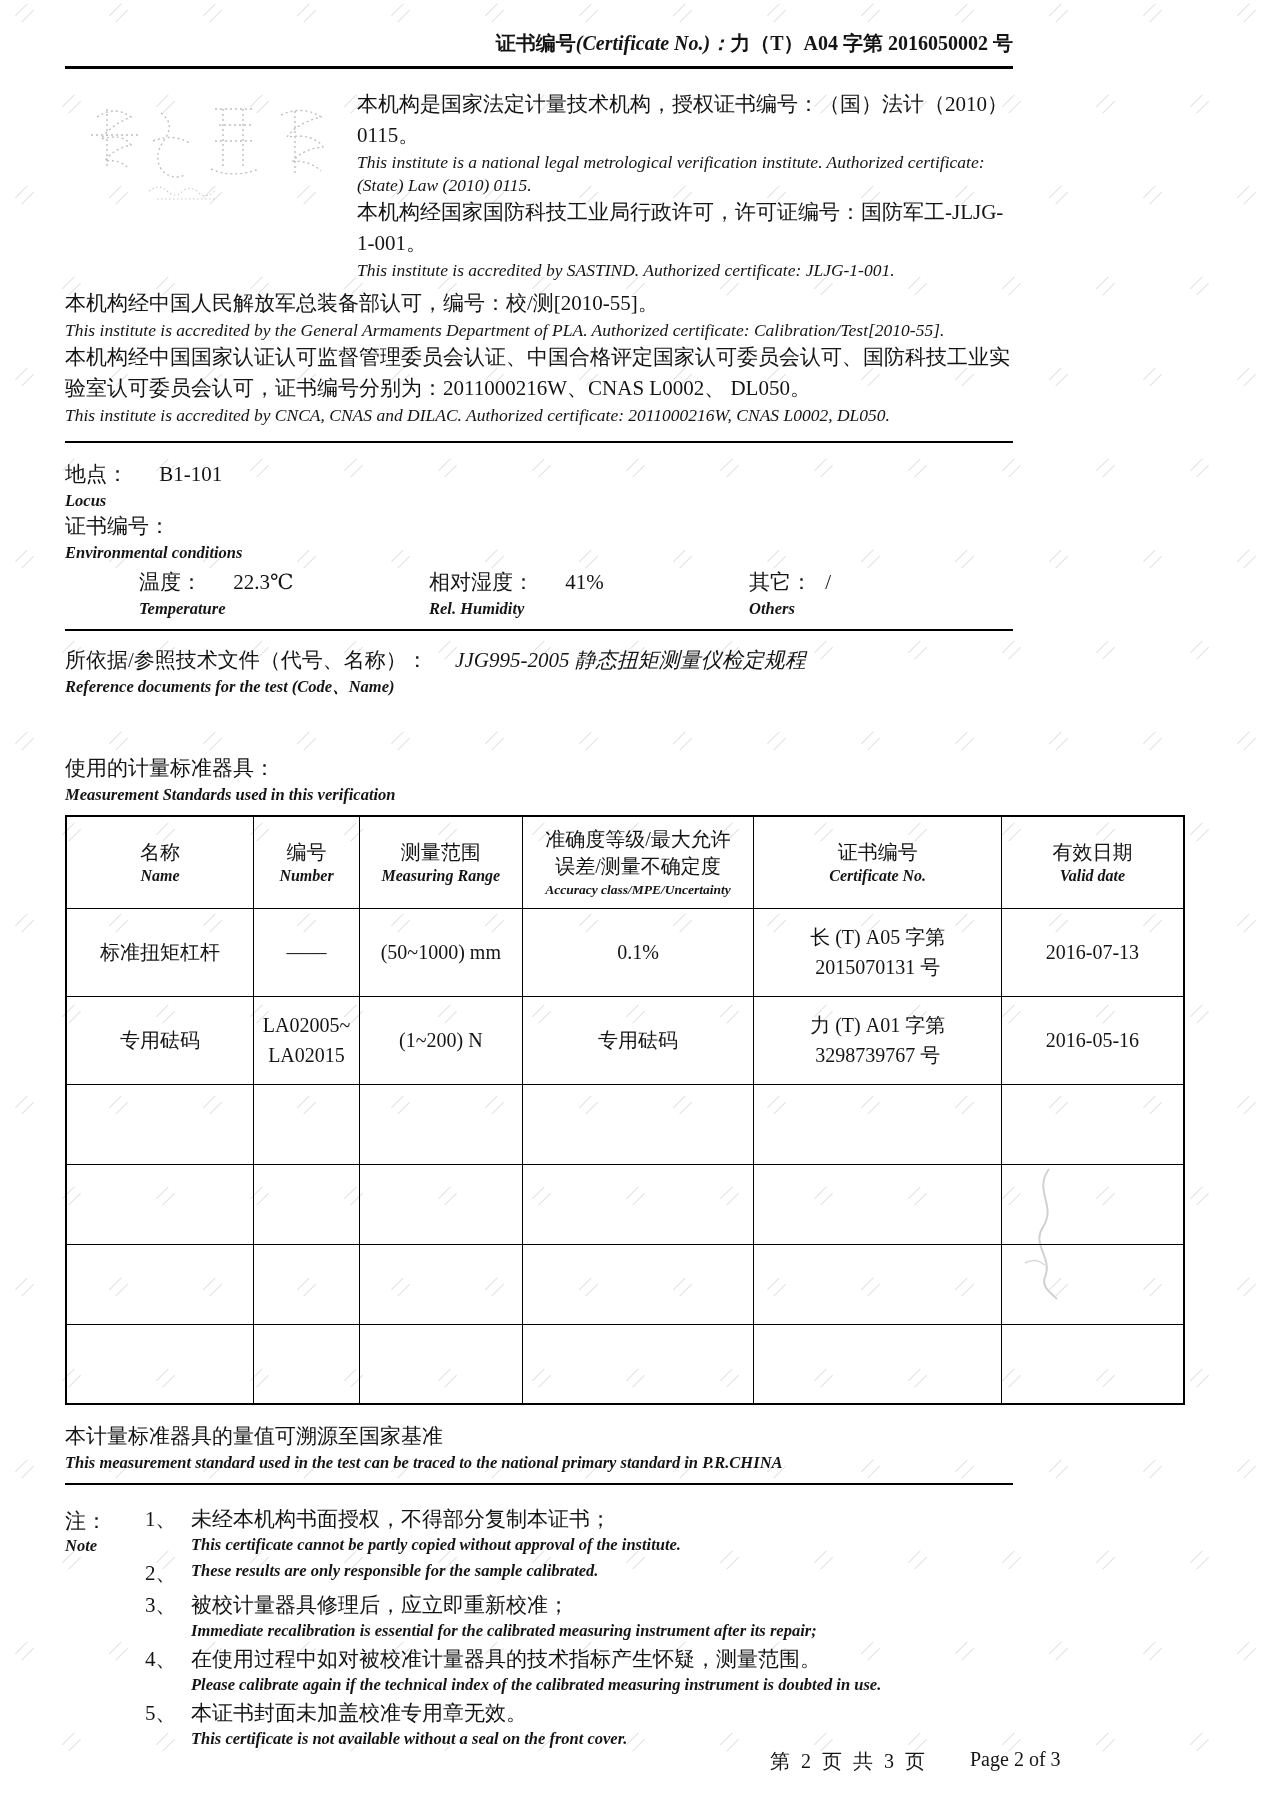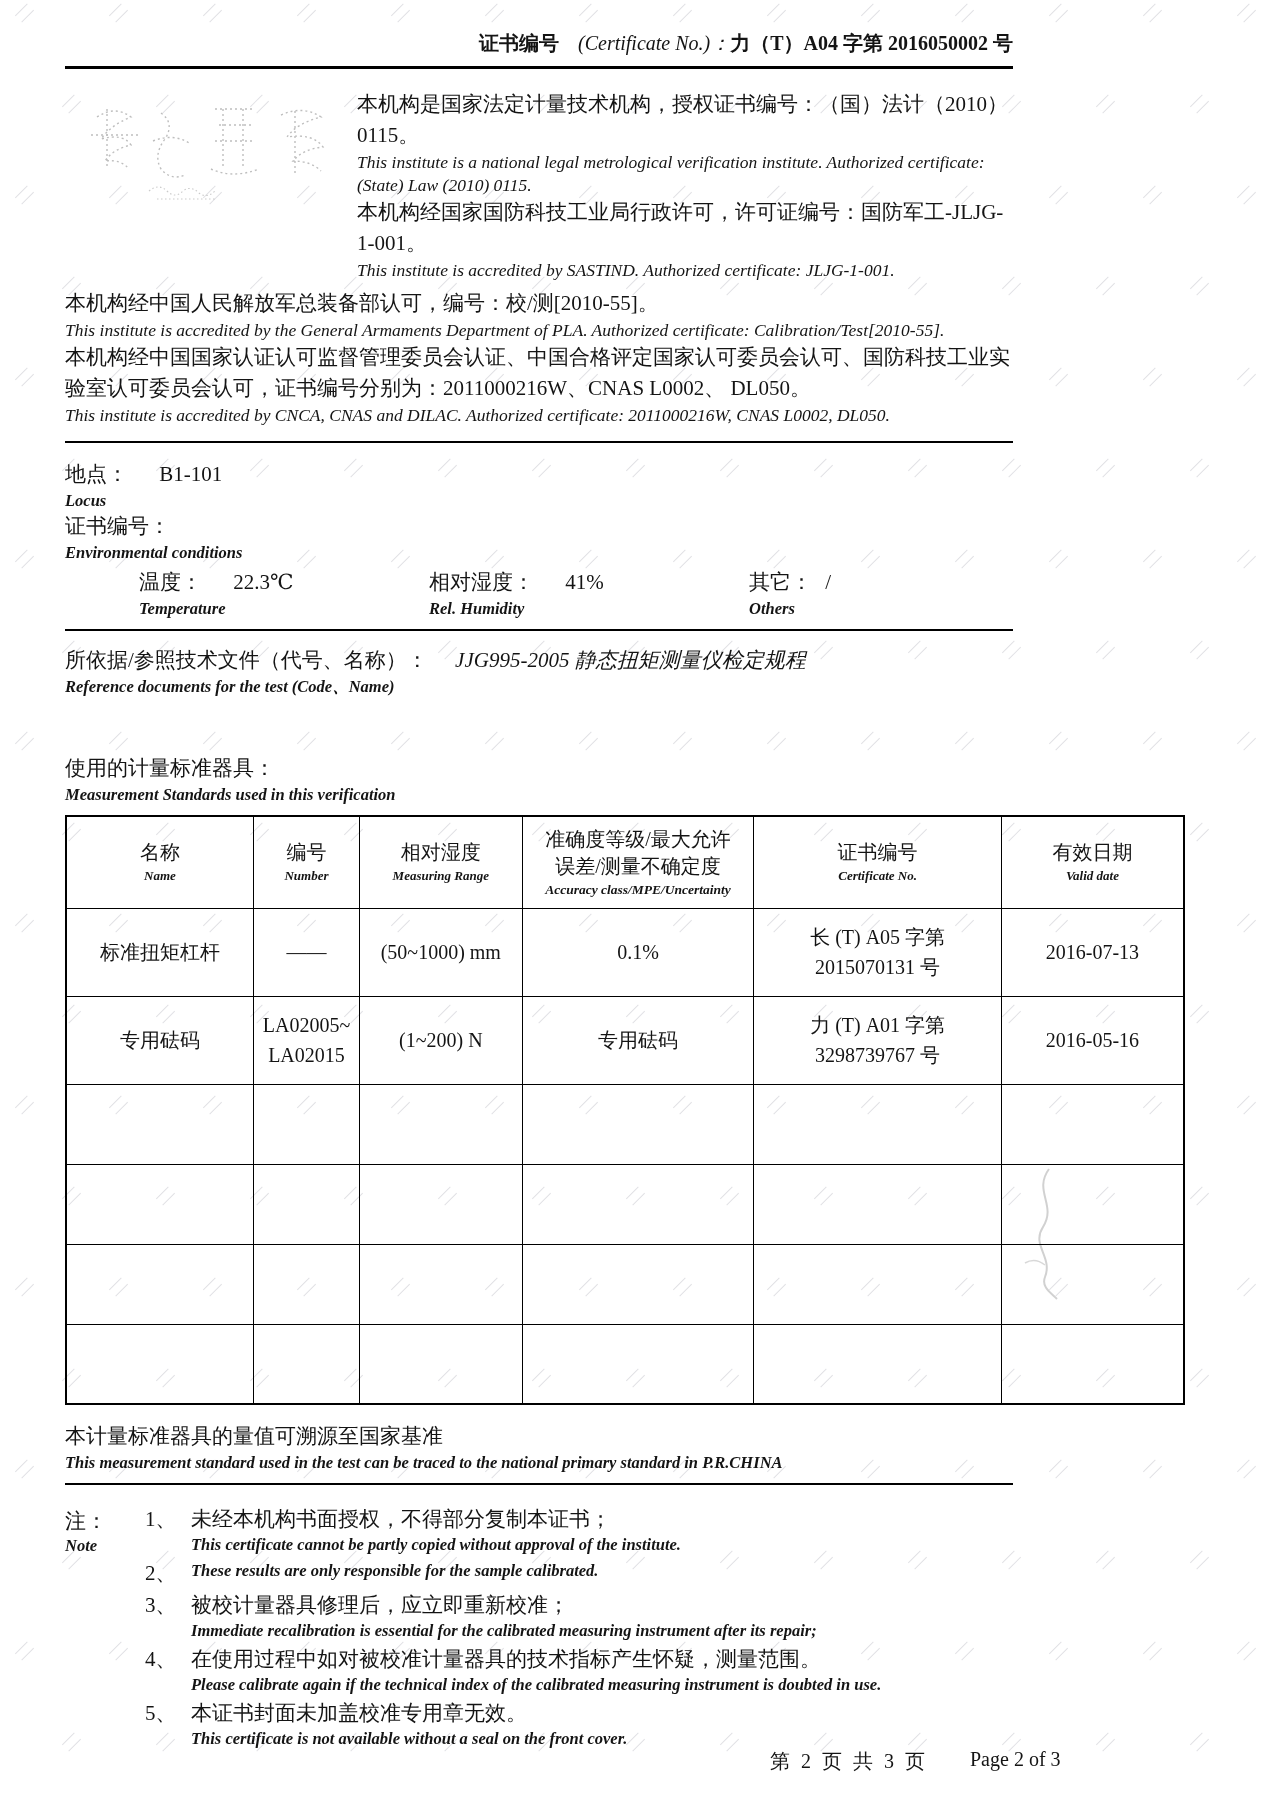--- a/index.html
+++ b/index.html
@@ -7,21 +7,21 @@
     width:1264px;height:1808px;position:relative;background:#ffffff;
     font-family:"Liberation Serif","DejaVu Serif",serif;color:#141414;overflow:hidden;
   }
   
   #watermarks{position:absolute;inset:0;z-index:1;pointer-events:none;}
   .wm{position:absolute;width:17px;height:8px;transform:rotate(-45deg);
       border-top:1px solid #c3c3cb;border-bottom:1px solid #c3c3cb;opacity:.5;}
   
   .content{position:relative;z-index:2;margin-left:65px;width:948px;}
   .cert-line{margin-top:30px;text-align:right;font-size:20px;font-weight:bold;}
-  .cert-line .en{font-weight:normal;font-style:italic;margin-left:19px;}
+  .cert-line .en{font-weight:bold;font-style:italic;}
   .rule-thick{border:none;border-top:3px solid #000;margin:9px 0 0 0;}
   .rule-med{border:none;border-top:2px solid #000;margin:0;}
   .zh{font-size:21px;line-height:31px;margin:0;}
   .en-line{font-size:17.5px;font-style:italic;line-height:23px;margin:0;white-space:pre-line;}
   .en-bold{font-size:16.5px;font-style:italic;font-weight:bold;line-height:21px;margin:0;}
   
   .institute{position:relative;margin-top:20px;}
   .logo{position:absolute;left:18px;top:6px;width:258px;height:112px;opacity:.65;}
   .indent{margin-left:292px;}
   
@@ -35,21 +35,21 @@
   .ref-block{margin-top:14px;}
   .ref-block .val{margin-left:22px;font-style:italic;}
   
   .std-title{margin-top:56px;}
   table.std-table{border-collapse:collapse;margin-top:10px;width:1120px;border:2.5px solid #000;}
   table.std-table th,table.std-table td{border:1.5px solid #000;text-align:center;vertical-align:middle;padding:2px 4px;}
   table.std-table thead tr{height:92px;}
   table.std-table tbody tr.data{height:88px;}
   table.std-table tbody tr.empty{height:80px;}
   .th-zh{font-size:20px;line-height:27px;font-weight:normal;white-space:pre-line;}
-  .th-en{font-size:13px;font-style:italic;font-weight:bold;line-height:19px;}
+  .th-en{font-size:16px;font-style:italic;font-weight:bold;line-height:19px;}
   table.std-table th:nth-child(4) .th-en{font-size:13.5px;}
   table.std-table td{font-size:20px;line-height:30px;white-space:pre-line;}
   
   .trace-block{margin-top:16px;}
   .trace-block + .rule-med{margin-top:10px;}
   
   .notes{position:relative;margin-top:20px;}
   .note-label{position:absolute;left:0;top:2px;}
   .note-label .zh{font-size:21px;line-height:28px;}
   .note{display:flex;margin-bottom:4px;}
@@ -444,21 +444,21 @@
         <tr>
           <th>
             <div class="th-zh">名称</div>
             <div class="th-en">Name</div>
           </th>
           <th>
             <div class="th-zh">编号</div>
             <div class="th-en">Number</div>
           </th>
           <th>
-            <div class="th-zh">相对湿度</div>
+            <div class="th-zh">测量范围</div>
             <div class="th-en">Measuring Range</div>
           </th>
           <th>
             <div class="th-zh">准确度等级/最大允许
 误差/测量不确定度</div>
             <div class="th-en">Accuracy class/MPE/Uncertainty</div>
           </th>
           <th>
             <div class="th-zh">证书编号</div>
             <div class="th-en">Certificate No.</div>

